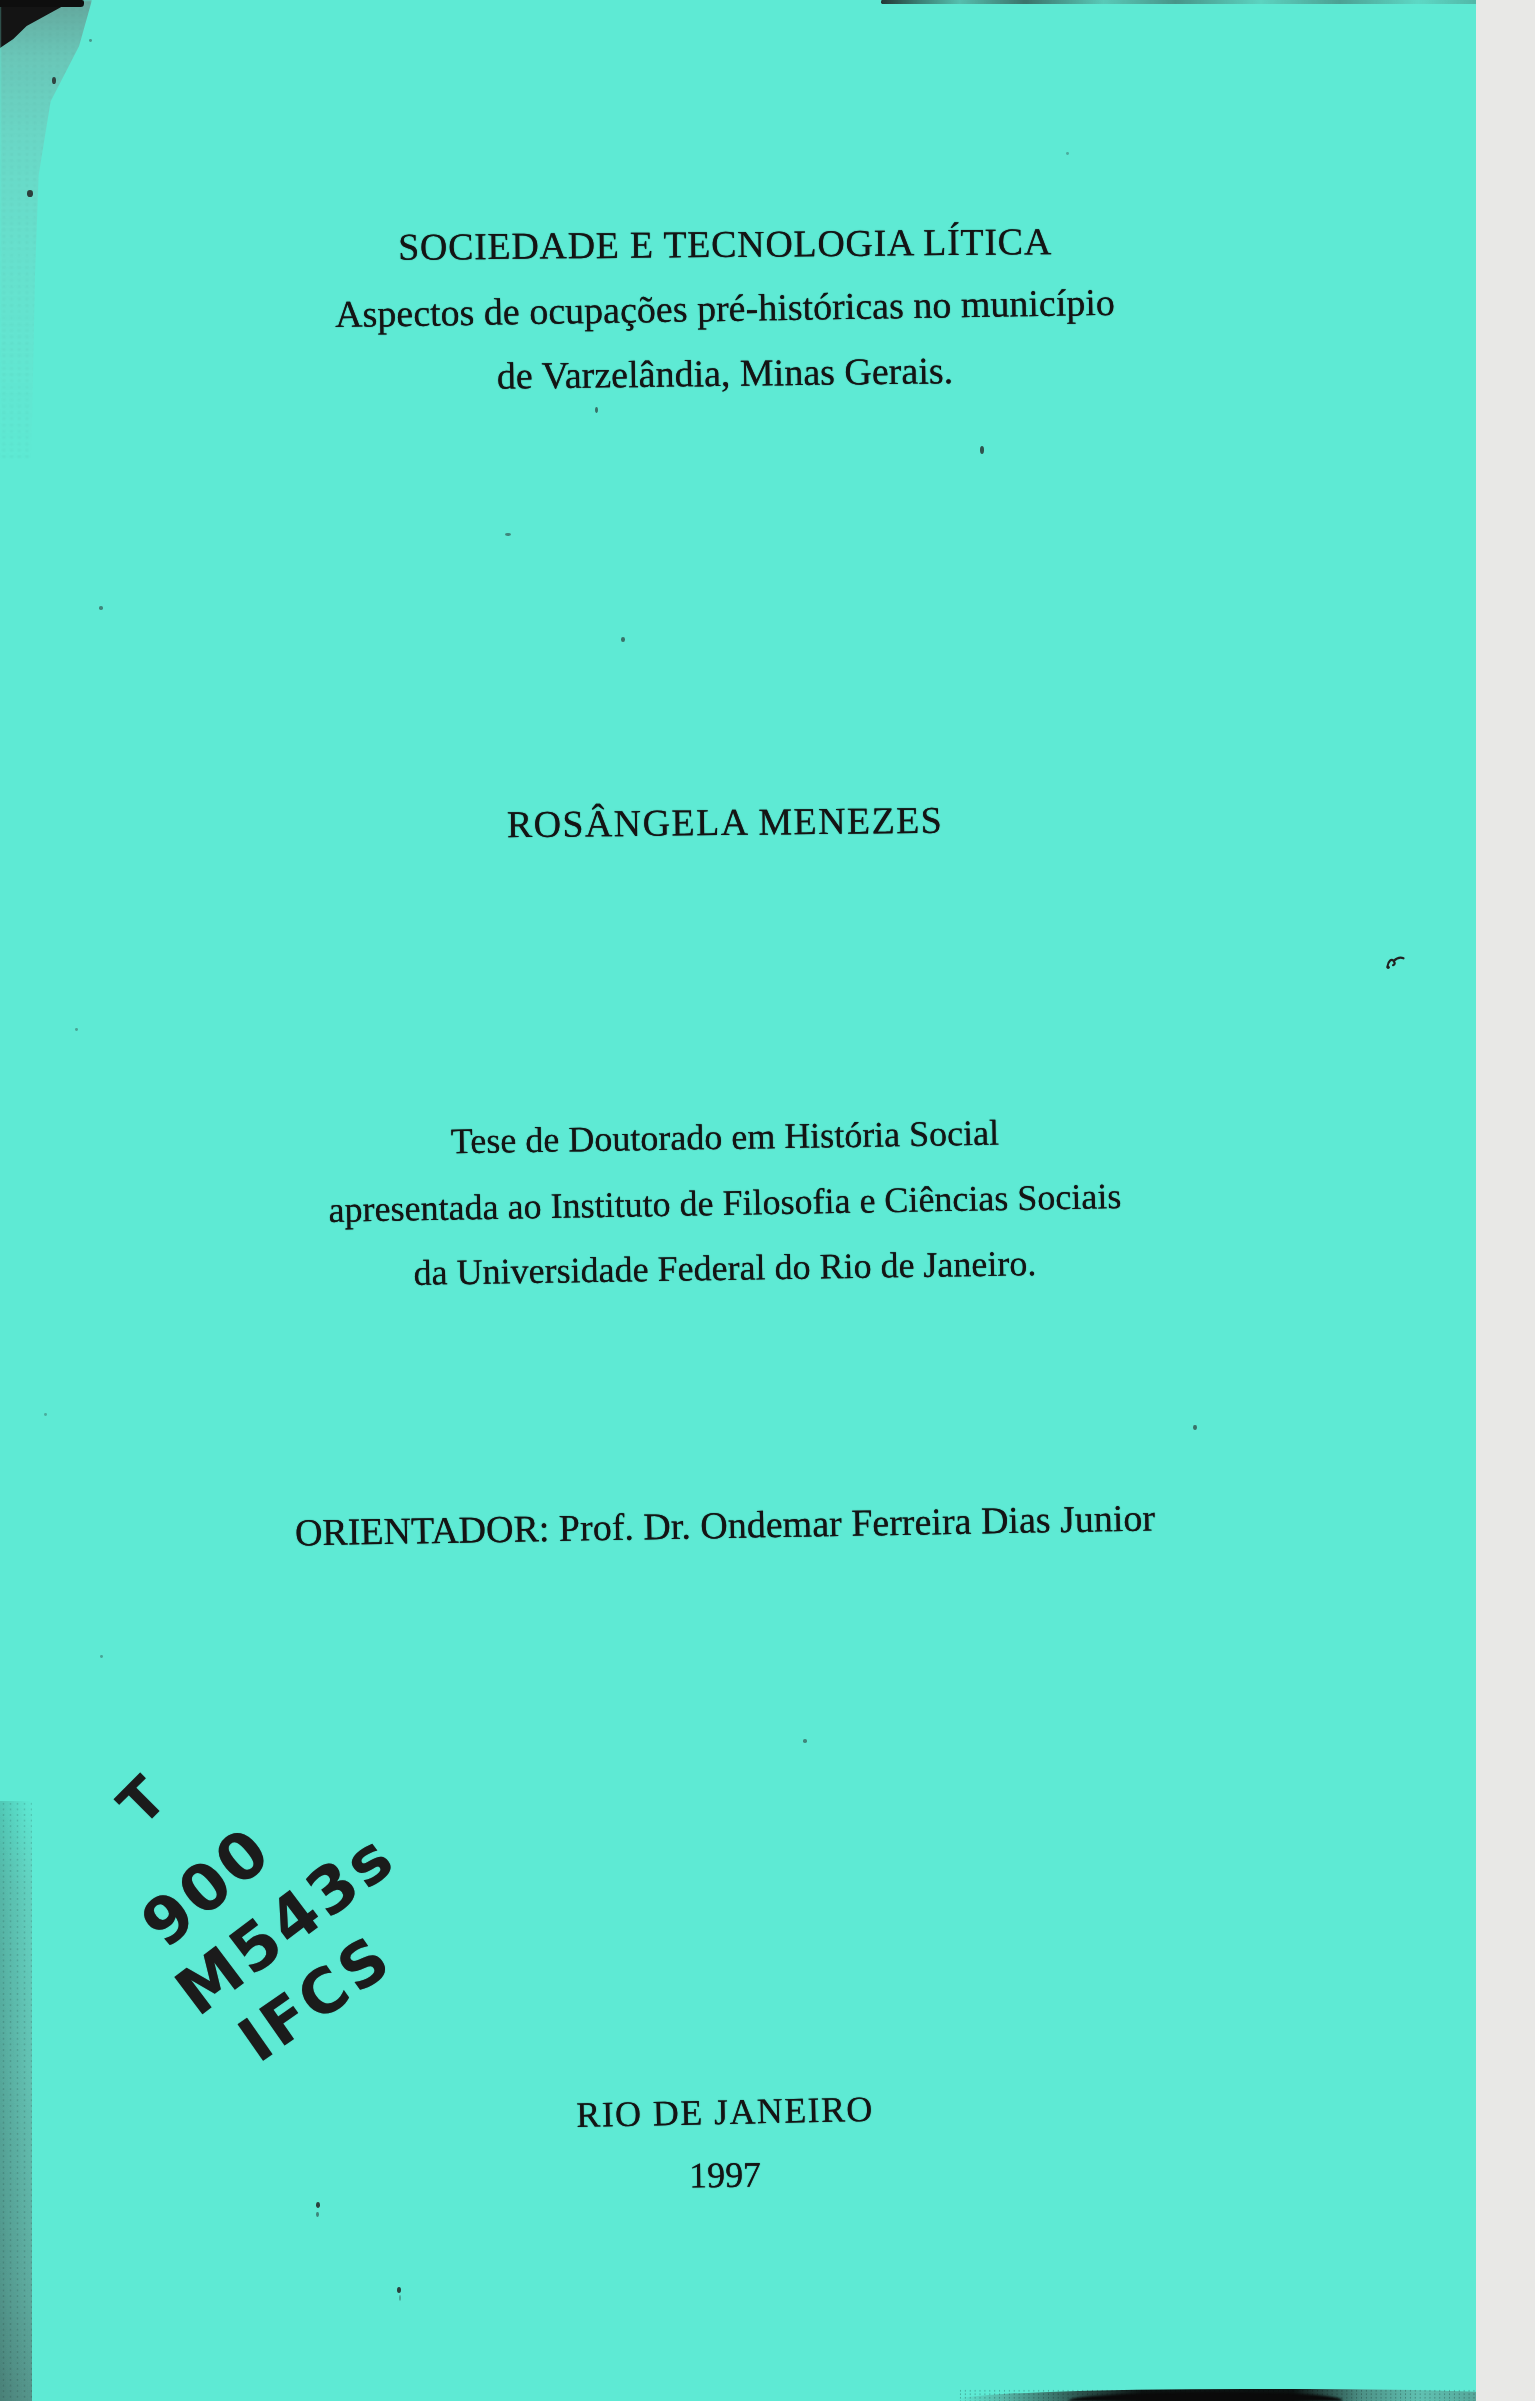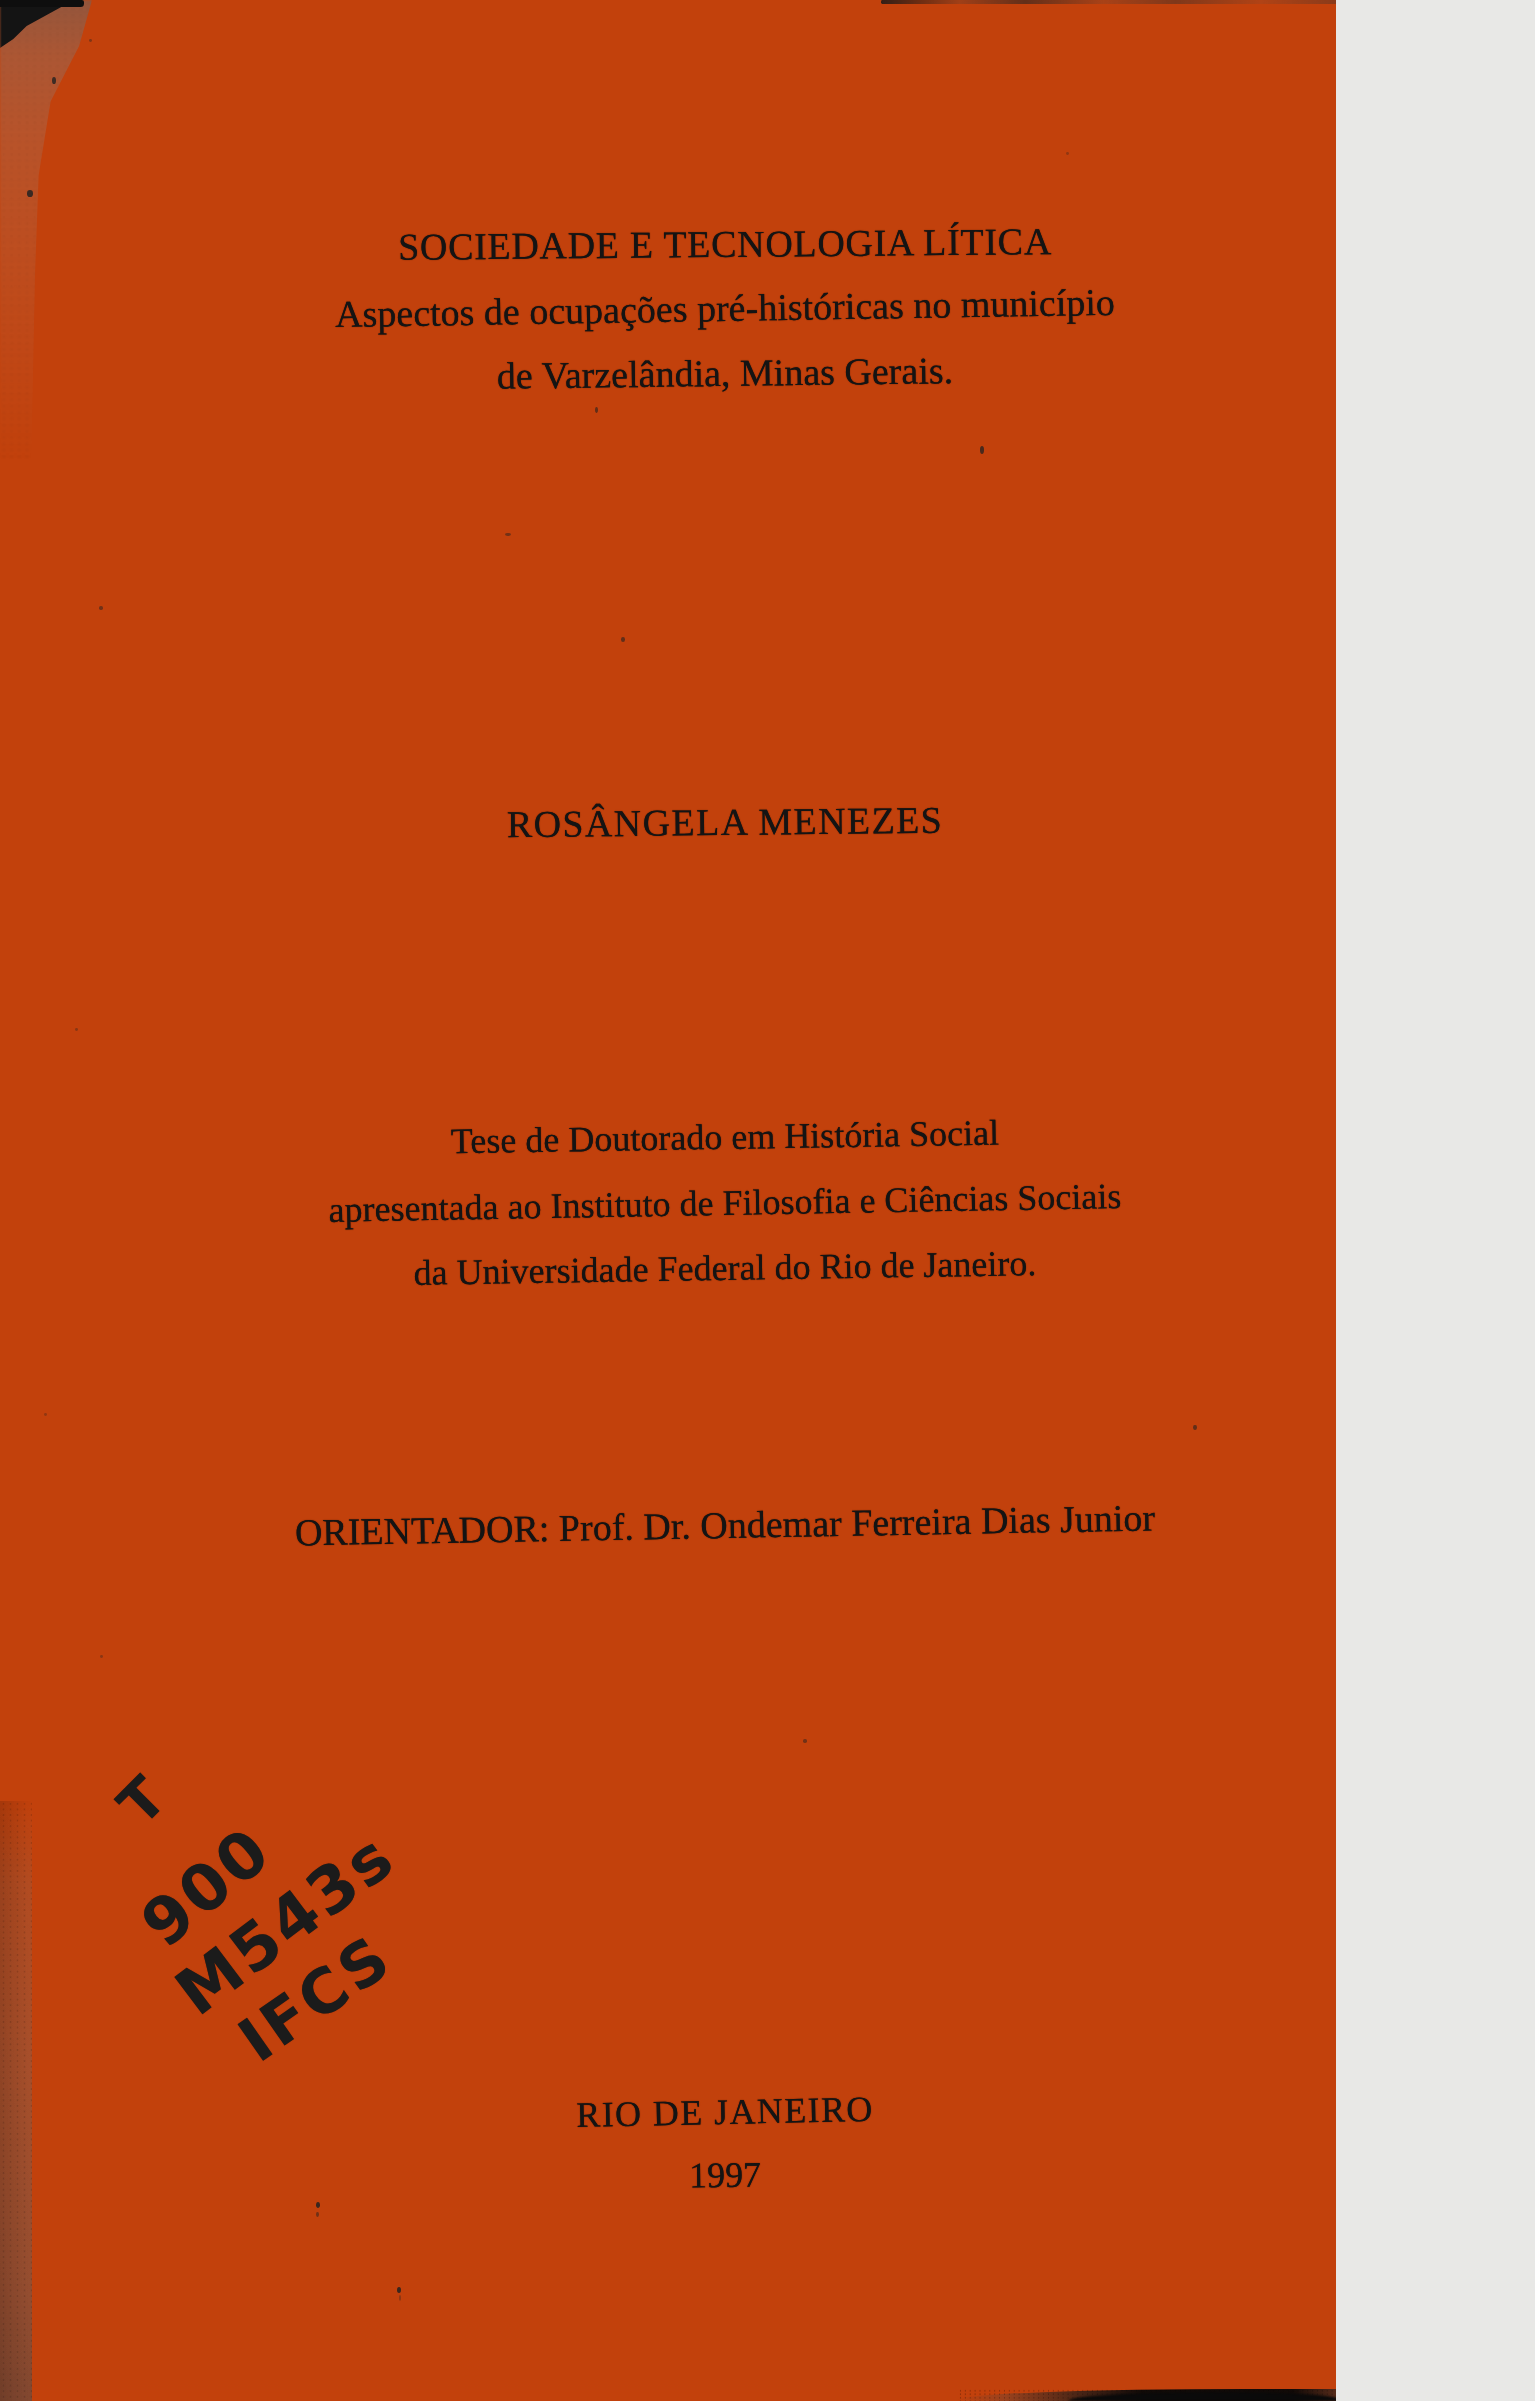--- a/index.html
+++ b/index.html
@@ -1,18 +1,18 @@
 <!DOCTYPE html>
 <html style="font-size:11.2px"><head>
 <meta charset="utf-8">
 <style>
   html,body { margin:0; padding:0; background:#e8e8e6; }
   .page {
-    position:relative; width:1336px; height:2401px; overflow:hidden;
-    background:#c2410c;
+    position:relative; width:1476px; height:2401px; overflow:hidden;
+    background:#5eead4;
     font-family:"Liberation Serif", serif;
   }
   
   .tline {
     position:absolute; left:-43px; width:1536px; text-align:center;
     color:#141414; white-space:nowrap; line-height:1;
     text-shadow:0 0 0.7px rgba(10,10,10,.8), 0 0 1.4px rgba(10,10,10,.22);
   }
   
   .hand-block {

